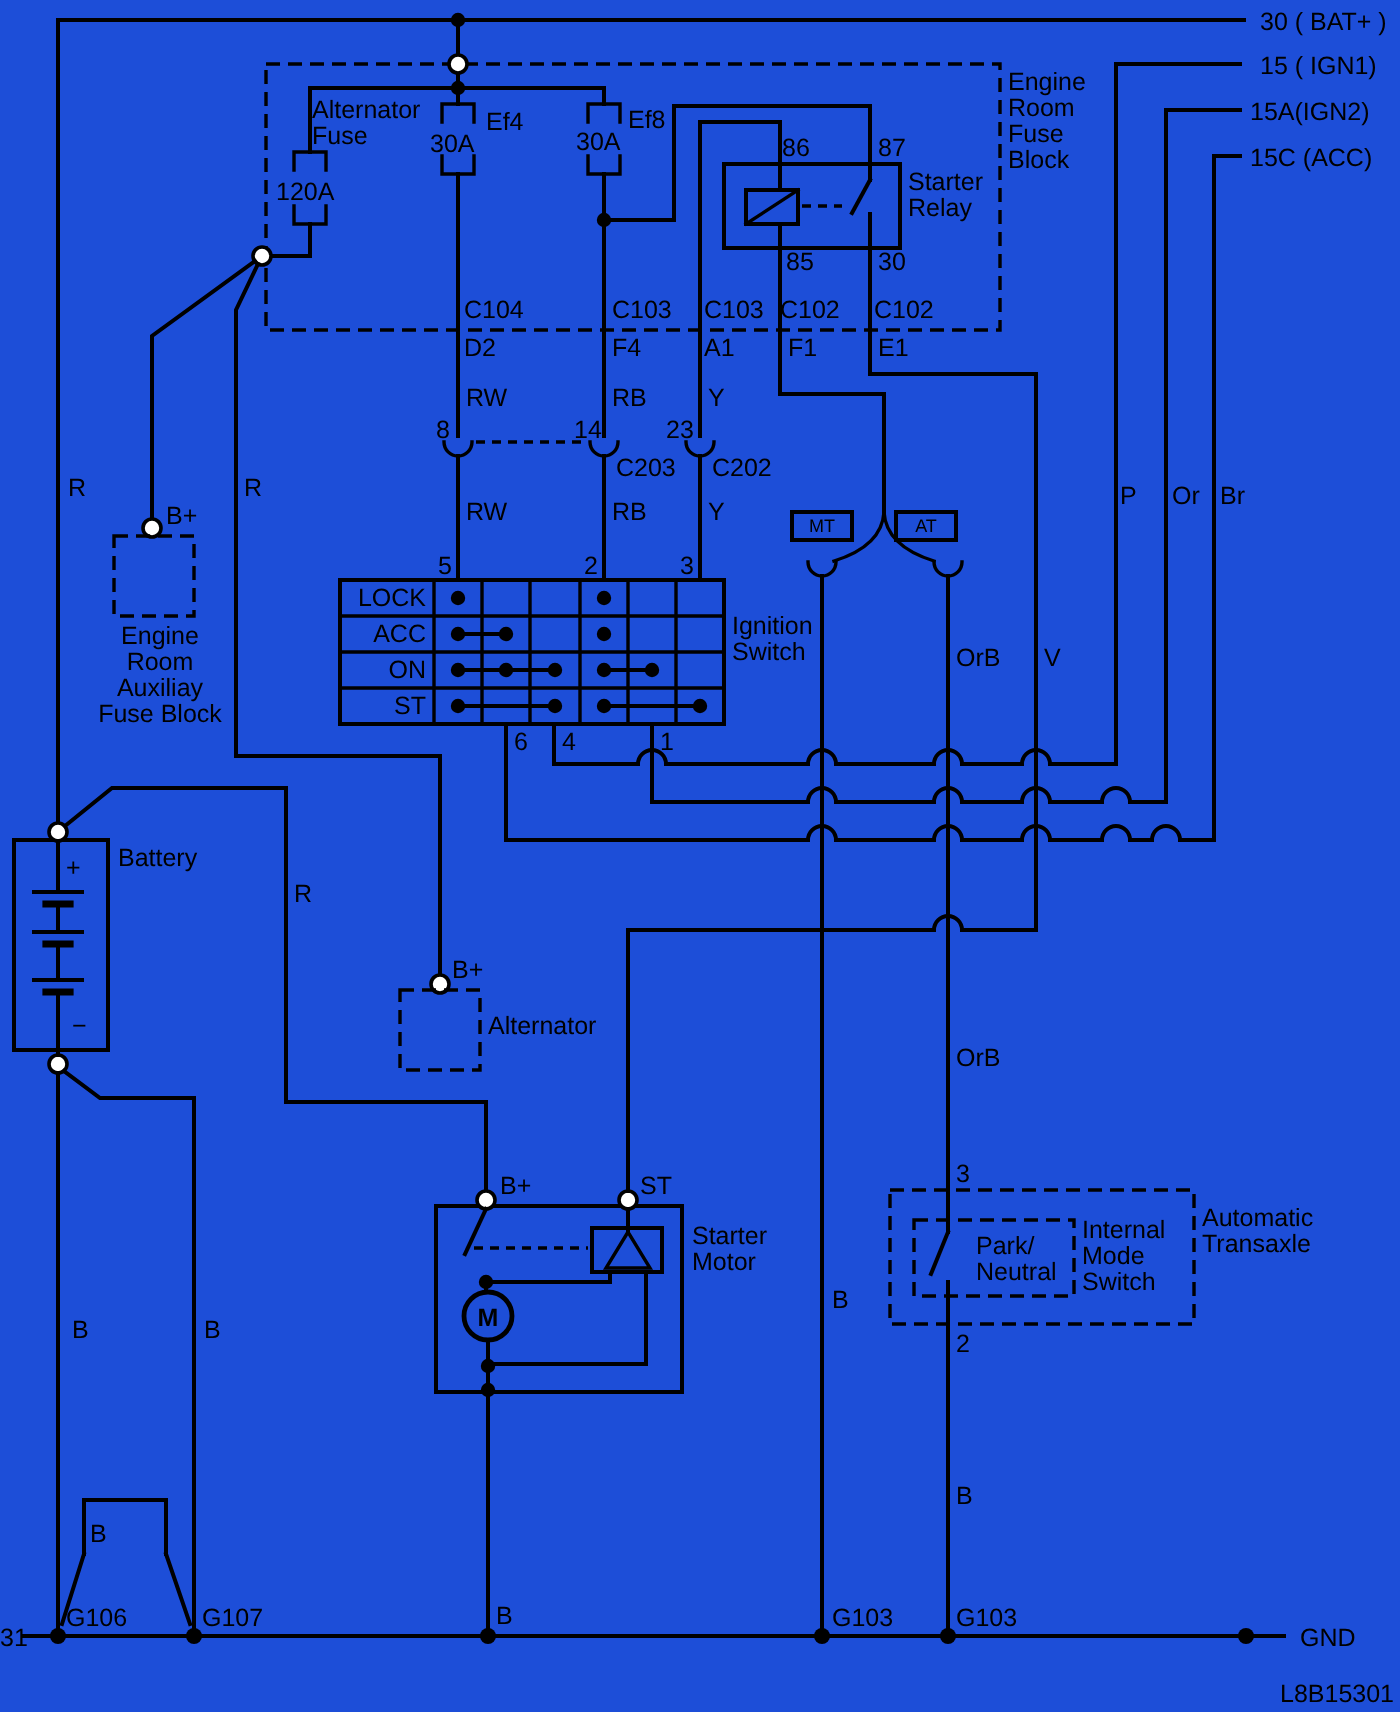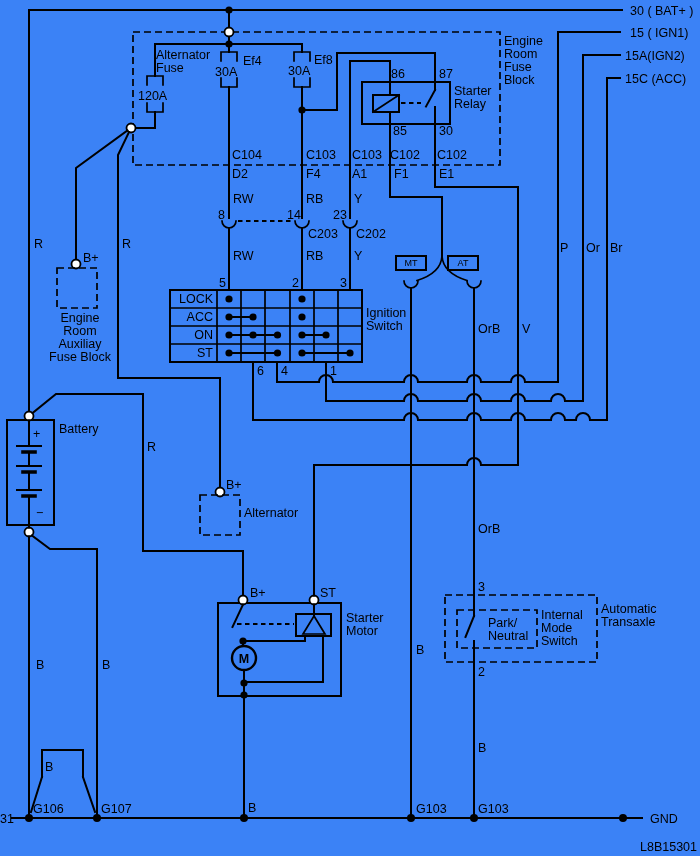--- a/index.html
+++ b/index.html
@@ -1,16 +1,16 @@
 <!DOCTYPE html>
 <html><head>
 <meta charset="utf-8">
 <style>
   html,body{margin:0;padding:0;background:#fff}
-  #stage{position:relative;width:700px;height:856px;background:#3b82f6;overflow:hidden}
+  #stage{position:relative;width:700px;height:856px;background:#1d4ed8;overflow:hidden}
   svg{display:block}
   .w{fill:none;stroke:#000;stroke-width:2;stroke-linecap:square;stroke-linejoin:miter}
   .thin{stroke-width:1.7}
   .thick{stroke-width:3.6}
   .dashbox{fill:none;stroke:#000;stroke-width:1.7;stroke-dasharray:7 4}
   .dl{fill:none;stroke:#000;stroke-width:1.8;stroke-dasharray:4.5 3.5}
   .term{fill:#fff;stroke:#000;stroke-width:1.8}
   .dot{fill:#000;stroke:none}
   .t{font-family:"Liberation Sans",sans-serif;font-size:12.5px;fill:#000}
   .ts{font-family:"Liberation Sans",sans-serif;font-size:9px;fill:#000}

